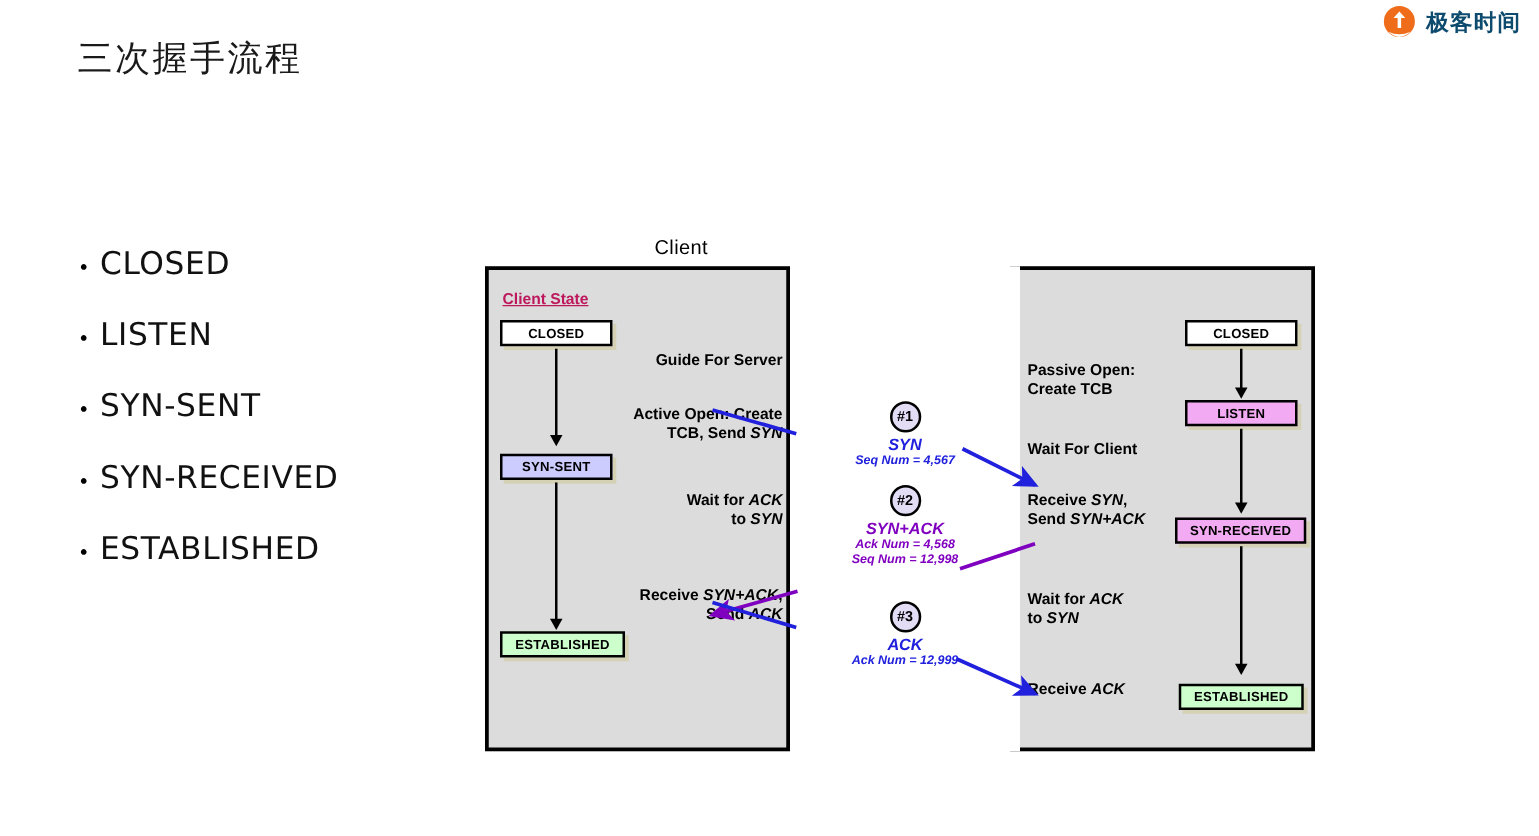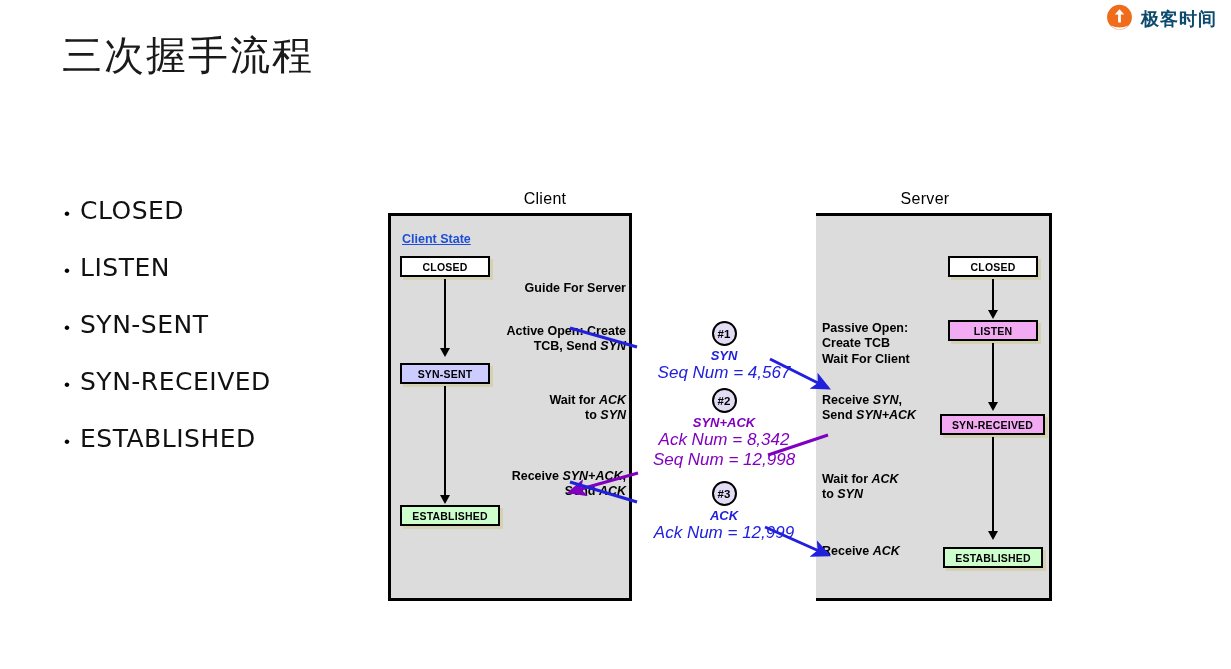--- a/index.html
+++ b/index.html
@@ -11,21 +11,21 @@
   
   #brand-logo{position:absolute;top:4px;right:14px;display:flex;align-items:center;gap:7px;}
   #brand-logo .mark{width:29px;height:29px;position:relative;}
   #brand-logo .brand-text{
     font-size:18px;font-weight:700;color:#0c4a6e;letter-spacing:1px;
     font-family:"DejaVu Sans","Liberation Sans",sans-serif;line-height:1;text-align:right;
   }
 
   
   #page-title{
-    position:absolute;left:62px;top:28px;font-size:40px;color:#1a1a1a;
+    position:absolute;left:62px;top:28px;font-size:28px;color:#1a1a1a;
     font-weight:400;letter-spacing:2px;
     font-family:"DejaVu Sans","Liberation Sans",sans-serif;
   }
 
   
   #state-list{position:absolute;left:64px;top:196px;width:300px;}
   #state-list .list-item{display:flex;align-items:baseline;margin-bottom:28px;}
   #state-list .bullet{
     width:16px;font-size:17px;line-height:1;color:#000;flex:0 0 16px;
   }
@@ -45,21 +45,21 @@
   #server-heading{left:420px;top:10px;width:250px;}
 
   .panel{
     position:absolute;top:33px;width:244px;height:388px;
     background:#dcdcdc;border:3px solid #000;box-sizing:border-box;
   }
   #client-panel{left:8px;}
   #server-panel{left:428px;}
 
   .panel-title{
-    position:absolute;font-size:12.5px;font-weight:700;color:#1d4ed8;
+    position:absolute;font-size:12.5px;font-weight:700;color:#be185d;
     text-decoration:underline;white-space:nowrap;
   }
   #client-state-title{left:22px;top:52px;}
 
   
   .state-box{
     position:absolute;height:21px;border:2.5px solid #000;box-sizing:border-box;
     display:flex;align-items:center;justify-content:center;
     font-size:10.5px;font-weight:700;color:#000;letter-spacing:.2px;
     box-shadow:3px 3px 0 rgba(205,200,150,.55);white-space:nowrap;
@@ -89,21 +89,21 @@
   #message-column{position:absolute;left:252px;top:33px;width:184px;height:388px;background:#fff;}
 
   .msg-group{position:absolute;width:184px;text-align:center;}
   .msg-badge{
     width:25px;height:25px;border-radius:50%;border:2.5px solid #000;
     background:#e3dcf5;margin:0 auto;
     display:flex;align-items:center;justify-content:center;
     font-size:11.5px;font-weight:700;color:#000;box-sizing:border-box;
   }
   .msg-name{font-size:13px;font-weight:700;font-style:italic;margin-top:2px;}
-  .msg-detail{font-size:17px;font-weight:400;font-style:italic;line-height:1.18;}
+  .msg-detail{font-size:10px;font-weight:700;font-style:italic;line-height:1.18;}
   .c-blue{color:#2020dd;}
   .c-purple{color:#8000c0;}
 
   
   #arrow-layer{position:absolute;left:0;top:0;width:680px;height:430px;pointer-events:none;}
 
   
   #watermark{
     position:absolute;left:46px;top:168px;width:600px;text-align:center;
     font-size:64px;font-weight:400;color:#000;opacity:.055;
@@ -148,21 +148,20 @@
     <span class="bullet">•</span>
     <span class="item-label">ESTABLISHED</span>
   </div>
 </div>
 
 <div id="handshake-diagram">
 
   <div id="watermark">The TCP/IP Guide</div>
 
   <div class="col-heading" id="client-heading">Client</div>
-  <div class="col-heading" id="server-heading">Server</div>
 
   <div class="panel" id="client-panel"></div>
   <div class="panel-title" id="client-state-title">Client State</div>
 
   <div class="state-box fill-white" style="left:20px;top:76px;width:90px;">CLOSED</div>
   <div class="v-arrow" style="left:64px;top:99px;height:70px;"></div>
   <div class="state-box fill-lavender" style="left:20px;top:183px;width:90px;">SYN-SENT</div>
   <div class="v-arrow" style="left:64px;top:206px;height:110px;"></div>
   <div class="state-box fill-green" style="left:20px;top:325px;width:100px;">ESTABLISHED</div>
 
@@ -185,21 +184,21 @@
   <div class="panel" id="server-panel"></div>
 
   <div class="state-box fill-white" style="left:568px;top:76px;width:90px;">CLOSED</div>
   <div class="v-arrow" style="left:612px;top:99px;height:32px;"></div>
   <div class="state-box fill-pink" style="left:568px;top:140px;width:90px;">LISTEN</div>
   <div class="v-arrow" style="left:612px;top:163px;height:60px;"></div>
   <div class="state-box fill-pink" style="left:560px;top:234px;width:105px;">SYN-RECEIVED</div>
   <div class="v-arrow" style="left:612px;top:257px;height:95px;"></div>
   <div class="state-box fill-green" style="left:563px;top:367px;width:100px;">ESTABLISHED</div>
 
-  <div class="note" style="left:442px;top:109px;margin-top:32px;">
+  <div class="note" style="left:442px;top:109px;">
     <span>Passive Open:</span><br>
     <span>Create TCB</span>
   </div>
   <div class="note" style="left:442px;top:172px;">
     <span>Wait For Client</span>
   </div>
   <div class="note" style="left:442px;top:213px;">
     <span>Receive <em>SYN</em>,</span><br>
     <span>Send <em>SYN+ACK</em></span>
   </div>
@@ -213,21 +212,21 @@
 
   <div id="message-column">
     <div class="msg-group" style="top:108px;">
       <div class="msg-badge">#1</div>
       <div class="msg-name c-blue">SYN</div>
       <div class="msg-detail c-blue">Seq Num = 4,567</div>
     </div>
     <div class="msg-group" style="top:175px;">
       <div class="msg-badge">#2</div>
       <div class="msg-name c-purple">SYN+ACK</div>
-      <div class="msg-detail c-purple">Ack Num = 8,342</div>
+      <div class="msg-detail c-purple">Ack Num = 4,568</div>
       <div class="msg-detail c-purple">Seq Num = 12,998</div>
     </div>
     <div class="msg-group" style="top:268px;">
       <div class="msg-badge">#3</div>
       <div class="msg-name c-blue">ACK</div>
       <div class="msg-detail c-blue">Ack Num = 12,999</div>
     </div>
   </div>
 
   <svg id="arrow-layer">

